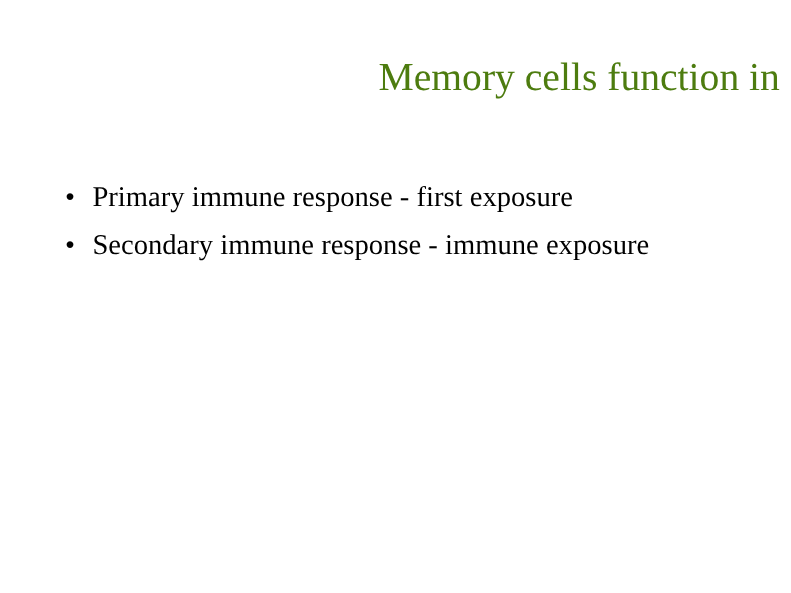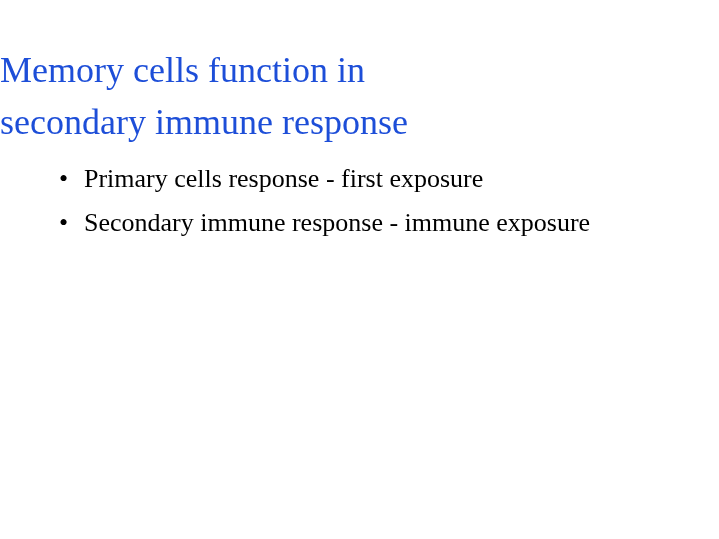--- a/index.html
+++ b/index.html
@@ -23,28 +23,28 @@
     background: #ffffff;
     box-sizing: border-box;
   }
 
   
   .slide-title {
     position: absolute;
     left: 0;
     top: 44px;
     width: 709px;
-    text-align: left;
+    text-align: right;
     font-size: 36px;
     line-height: 52px;
     font-weight: normal;
     letter-spacing: 0px;
     margin: 0;
     padding: 0;
-    color: #1d4ed8;
+    color: #4d7c0f;
   }
   .title-line {
     display: block;
     white-space: nowrap;
   }
 
   
   .slide-body {
     position: absolute;
     left: 52px;
@@ -76,28 +76,27 @@
     display: block;
   }
 </style>
 </head>
 <body>
 
 <div class="slide">
 
   <h1 class="slide-title">
     <span class="title-line">Memory cells function in</span>
-    <span class="title-line">secondary immune response</span>
   </h1>
 
   <div class="slide-body">
 
     <div class="bullet-item">
       <span class="bullet-marker">•</span>
-      <span class="bullet-text">Primary cells response - first exposure</span>
+      <span class="bullet-text">Primary immune response - first exposure</span>
     </div>
 
     <div class="bullet-item">
       <span class="bullet-marker">•</span>
       <span class="bullet-text">Secondary immune response - immune exposure</span>
     </div>
 
   </div>
 
 </div>

